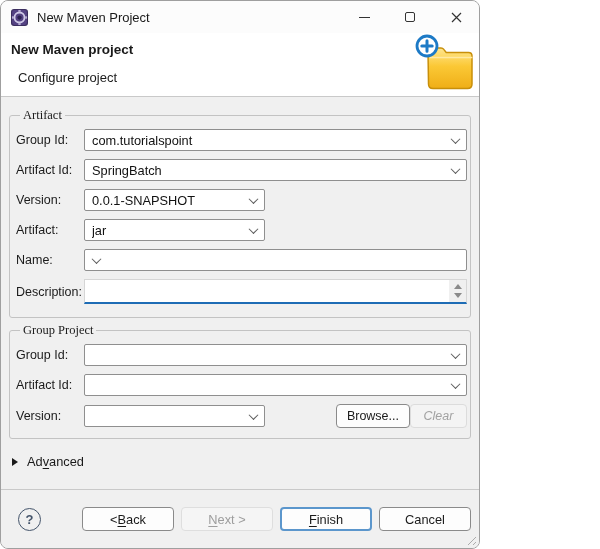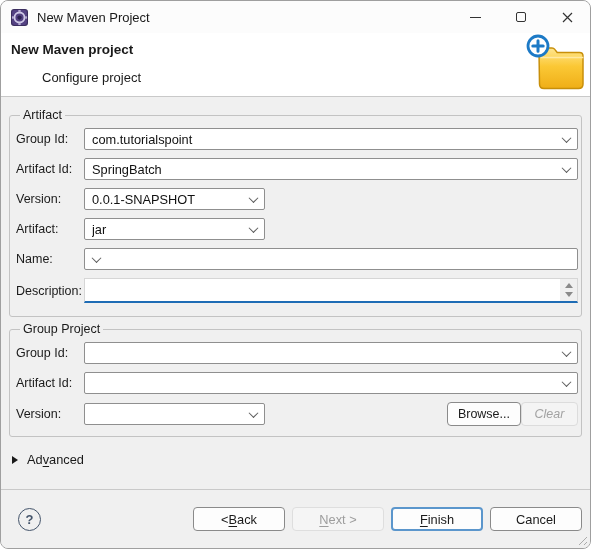--- a/index.html
+++ b/index.html
@@ -1,38 +1,38 @@
 <!DOCTYPE html>
 <html><head>
 <meta charset="utf-8">
 <style>
   html,body{margin:0;padding:0;background:#ffffff;font-family:"Liberation Sans",sans-serif;}
   *{box-sizing:border-box;}
-  .window{position:relative;width:591px;height:549px;background:#f0f0f0;border:1px solid #9f9f9f;
+  .window{position:relative;width:480px;height:549px;background:#f0f0f0;border:1px solid #9f9f9f;
           border-radius:8px;overflow:hidden;font-size:13px;color:#1a1a1a;}
 
   
   .titlebar{display:flex;align-items:center;height:32px;background:#fcfcfc;padding-left:10px;}
   .app-icon{width:17px;height:17px;margin-right:9px;flex:none;}
   .title-text{font-size:13px;color:#1a1a1a;}
   .tb-spacer{flex:1;}
   .tb-btn{width:46px;height:32px;display:flex;align-items:center;justify-content:center;background:transparent;border:0;padding:0;cursor:default;}
   .min-glyph{width:11px;height:1px;background:#333;}
   .max-glyph{width:10px;height:10px;border:1px solid #333;border-radius:2px;}
 
   
   .header{position:relative;height:64px;background:#ffffff;border-bottom:1px solid #c9c9c9;}
   .page-title{position:absolute;left:10px;top:9px;font-size:13.5px;font-weight:bold;}
-  .page-subtitle{position:absolute;left:17px;top:37px;font-size:13px;margin-left:24px;}
+  .page-subtitle{position:absolute;left:17px;top:37px;font-size:13px;}
   .banner{position:absolute;right:2px;top:1px;width:62px;height:58px;}
 
   
   .content{padding:11px 8px 0 8px;}
   fieldset.group{border:1px solid #c3c3c3;border-radius:3px;margin:0 0 5px 0;padding:6px 3px 1px 6px;}
-  fieldset.group legend{font-size:12.5px;padding:0 3px;margin-left:4px;color:#1a1a1a;}
+  fieldset.group legend{font-size:12.5px;padding:0 3px;margin-left:4px;color:#1a1a1a;font-family:Liberation Serif, serif;}
   .frow{display:flex;align-items:center;margin-bottom:8px;}
   .flabel{width:68px;flex:none;font-size:12.5px;}
   .combo{display:flex;align-items:center;flex:1;height:22px;background:#fff;border:1px solid #8f8f8f;border-radius:2px;gap:20px;}
   .combo.narrow{flex:none;width:181px;}
   .combo input{flex:1;min-width:0;height:100%;border:0;outline:0;background:transparent;
                padding:0 0 0 7px;font:12.8px "Liberation Sans",sans-serif;color:#111;}
   .chev{flex:none;width:22px;height:100%;display:flex;align-items:center;justify-content:center;background:transparent;border:0;padding:0;}
   .chev i{display:block;width:7px;height:7px;border-right:1.3px solid #5c5c5c;border-bottom:1.3px solid #5c5c5c;
           transform:rotate(45deg) translate(-1px,-1px);}
   .descbox{flex:1;display:flex;height:25px;background:#fff;border:1px solid #d6d6d6;border-bottom:2px solid #1e6cb5;}

